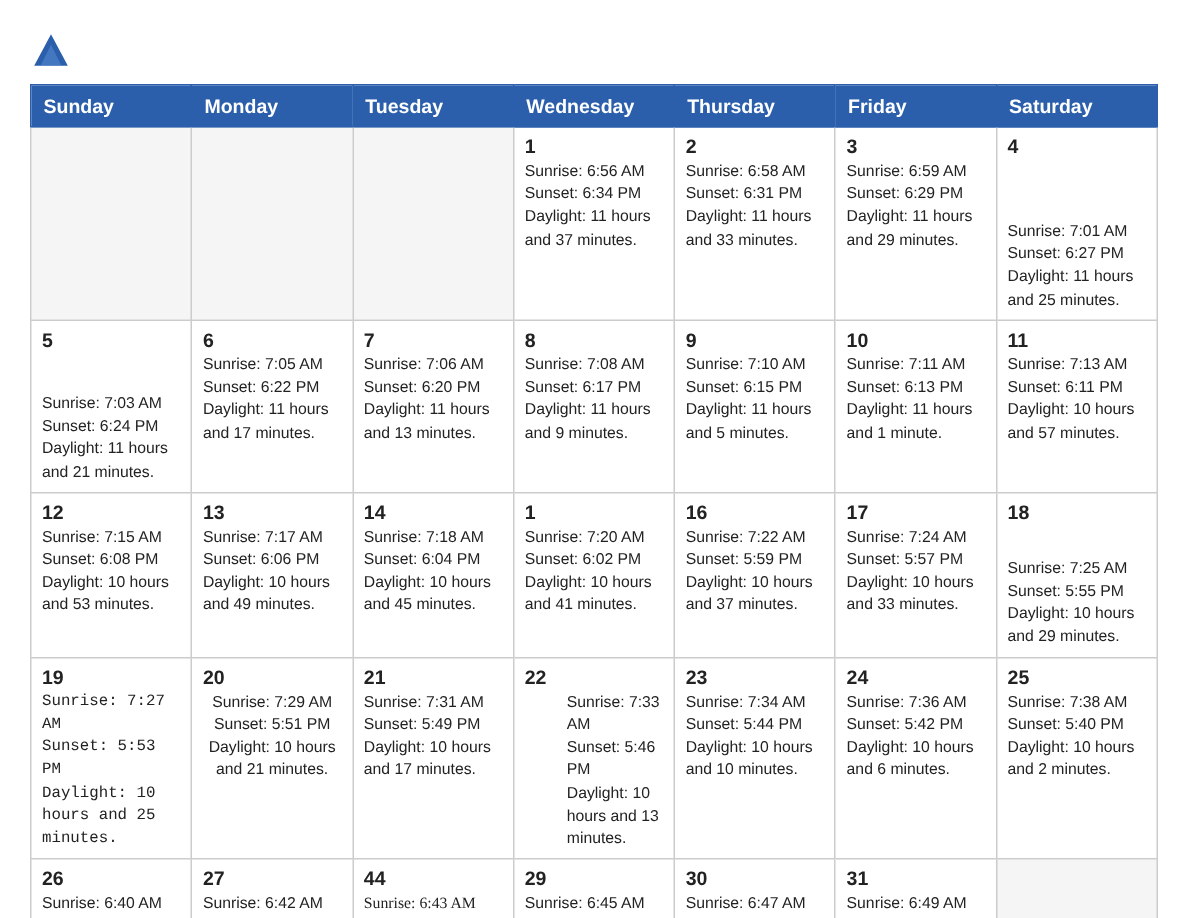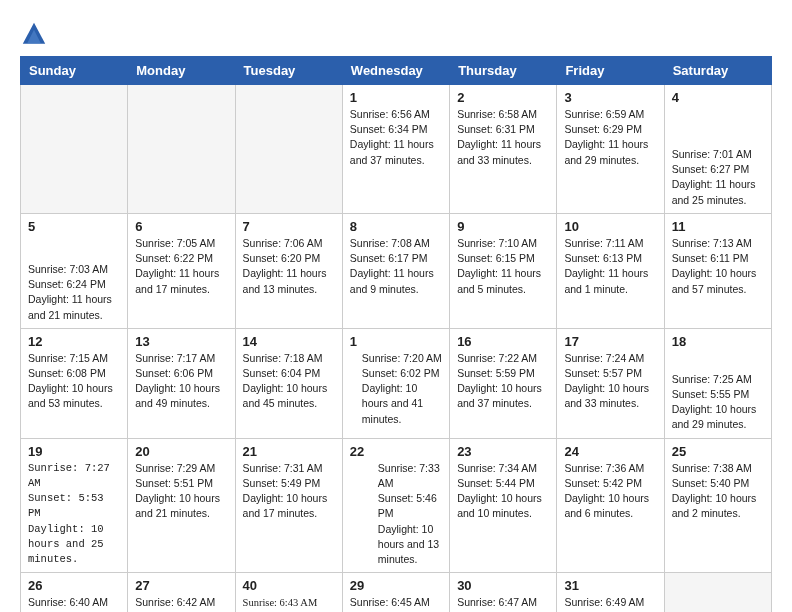--- a/index.html
+++ b/index.html
@@ -220,21 +220,21 @@
 Daylight: 10 hours and 49 minutes.</div>
           </td>
           <td>
             <span class="day-num">14</span>
             <div class="day-info" style="white-space: pre-line;">Sunrise: 7:18 AM
 Sunset: 6:04 PM
 Daylight: 10 hours and 45 minutes.</div>
           </td>
           <td>
             <span class="day-num">1</span>
-            <div class="day-info" style="white-space: pre-line; margin-left: 12px;">Sunrise: 7:20 AM
+            <div class="day-info" style="white-space: pre-line;">Sunrise: 7:20 AM
 Sunset: 6:02 PM
 Daylight: 10 hours and 41 minutes.</div>
           </td>
           <td>
             <span class="day-num">16</span>
             <div class="day-info" style="white-space: pre-line;">Sunrise: 7:22 AM
 Sunset: 5:59 PM
 Daylight: 10 hours and 37 minutes.</div>
           </td>
           <td>
@@ -252,21 +252,21 @@
         </tr>
         <tr class="week-row">
           <td>
             <span class="day-num">19</span>
             <div class="day-info" style="white-space: pre-line; font-family: Liberation Mono, monospace;">Sunrise: 7:27 AM
 Sunset: 5:53 PM
 Daylight: 10 hours and 25 minutes.</div>
           </td>
           <td>
             <span class="day-num">20</span>
-            <div class="day-info" style="white-space: pre-line;">Sunrise: 7:29 AM
+            <div class="day-info" style="white-space: pre-line; text-align: center;">Sunrise: 7:29 AM
 Sunset: 5:51 PM
 Daylight: 10 hours and 21 minutes.</div>
           </td>
           <td>
             <span class="day-num">21</span>
             <div class="day-info" style="white-space: pre-line;">Sunrise: 7:31 AM
 Sunset: 5:49 PM
 Daylight: 10 hours and 17 minutes.</div>
           </td>
           <td>
@@ -301,21 +301,21 @@
 Sunset: 4:38 PM
 Daylight: 9 hours and 58 minutes.</div>
           </td>
           <td>
             <span class="day-num">27</span>
             <div class="day-info" style="white-space: pre-line;">Sunrise: 6:42 AM
 Sunset: 4:36 PM
 Daylight: 9 hours and 54 minutes.</div>
           </td>
           <td>
-            <span class="day-num">40</span>
+            <span class="day-num">44</span>
             <div class="day-info" style="white-space: pre-line; font-family: Liberation Serif, serif;">Sunrise: 6:43 AM
 Sunset: 4:34 PM
 Daylight: 9 hours and 50 minutes.</div>
           </td>
           <td>
             <span class="day-num">29</span>
             <div class="day-info" style="white-space: pre-line;">Sunrise: 6:45 AM
 Sunset: 4:32 PM
 Daylight: 9 hours and 47 minutes.</div>
           </td>

